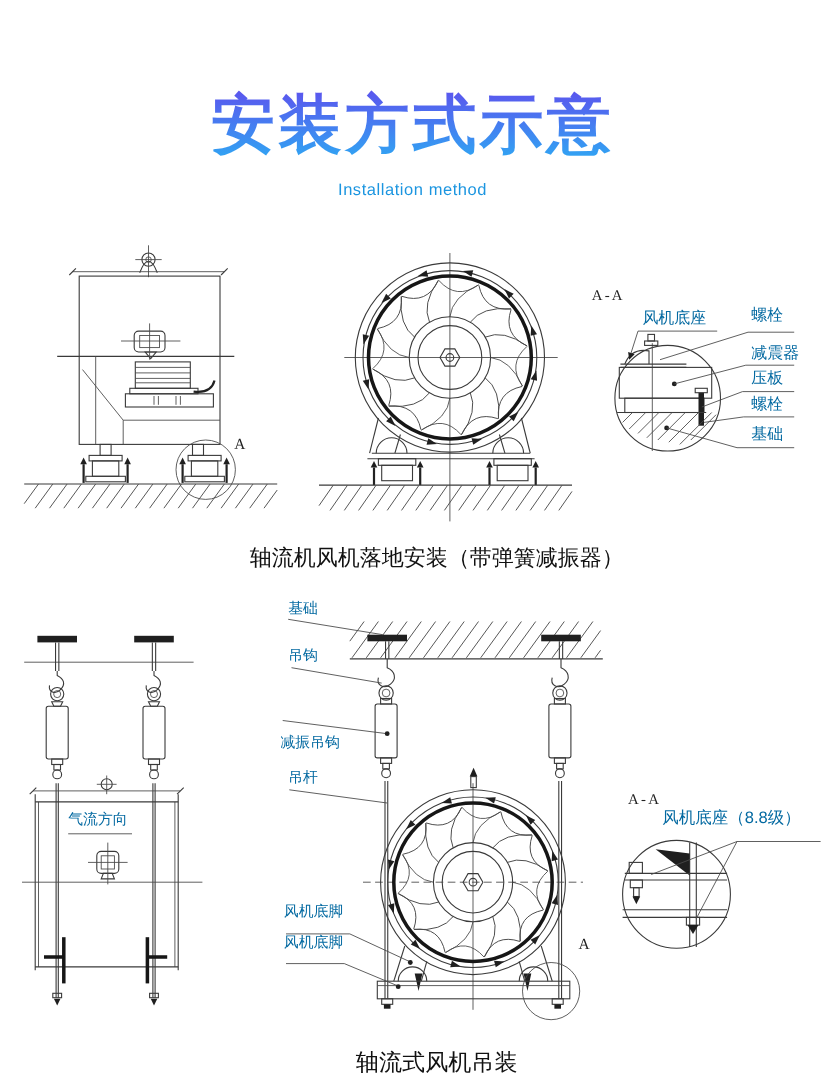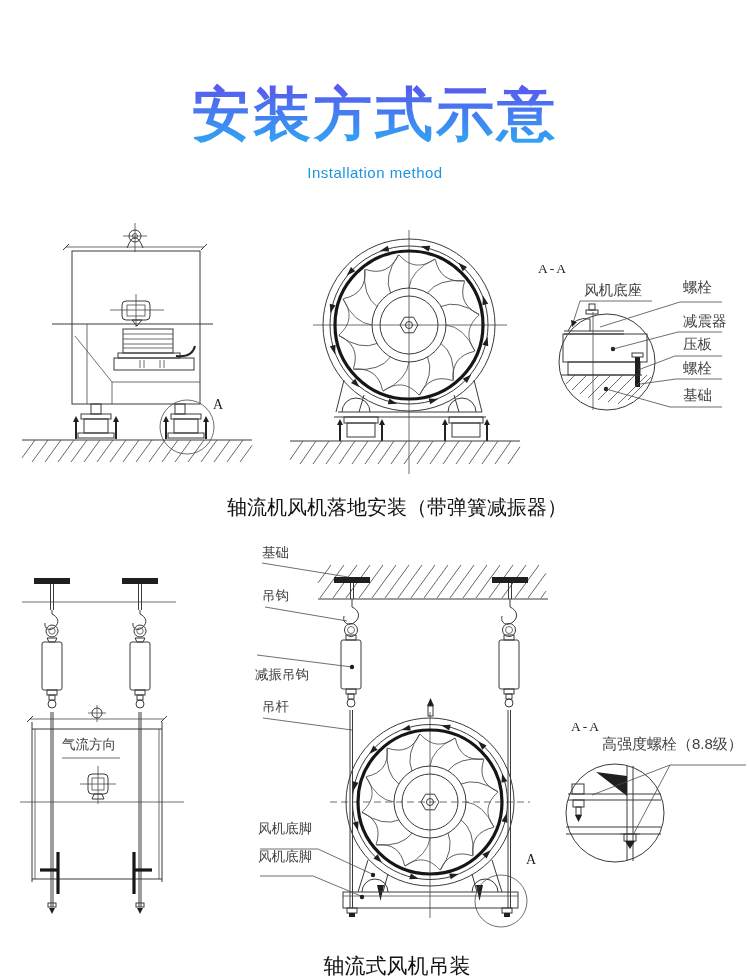--- a/index.html
+++ b/index.html
@@ -18,21 +18,21 @@
   .subtitle{left:0;right:0;top:140px;text-align:center;font-size:15px;
             color:#1b95e0;letter-spacing:0.5px;}
 
   
   .caption{left:0;right:0;text-align:center;font-family:"Liberation Serif",serif;
            color:#111;transform:translateX(22px);}
   .cap1{top:470px;font-size:20px;}
   .cap2{top:928px;font-size:21px;}
 
   
-  .dlabel{font-size:13.5px;color:#404040;white-space:nowrap;line-height:1;}
+  .dlabel{font-size:13.5px;color:#0369a1;white-space:nowrap;line-height:1;}
   .dlabel.big{font-size:14.5px;}
   .marker{font-family:"Liberation Serif",serif;font-size:14px;color:#222;}
   .viewlab{font-family:"Liberation Serif",serif;font-size:13.5px;letter-spacing:2px;color:#222;}
 
   
   svg{position:absolute;overflow:visible;}
   .ln{stroke:#3a3a3a;stroke-width:1;fill:none;}
   .lt{stroke:#4a4a4a;stroke-width:0.8;fill:none;}
   .thk{stroke:#161616;stroke-width:3.2;fill:none;}
   .med{stroke:#222;stroke-width:2;fill:none;}
@@ -516,17 +516,17 @@
       <rect class="ln" x="94" y="122" width="12" height="7"></rect>
       <polygon class="fil" points="95,129 105,129 100,137"></polygon>
     </g>
     <g>
       <line class="lt" x1="140" y1="53" x2="216" y2="53"></line>
       <line class="lt" x1="140" y1="53" x2="62" y2="83"></line>
       <line class="lt" x1="140" y1="53" x2="103" y2="123"></line>
     </g>
   </svg>
   <span class="abs viewlab" style="left:571px;top:695px">A-A</span>
-  <span class="abs dlabel" style="left:602px;top:712px;font-size:15px">高强度螺栓（8.8级）</span>
+  <span class="abs dlabel" style="left:602px;top:712px;font-size:15px">风机底座（8.8级）</span>
 
   <div class="abs caption cap2">轴流式风机吊装</div>
 
 </div>
 
 </body></html>

